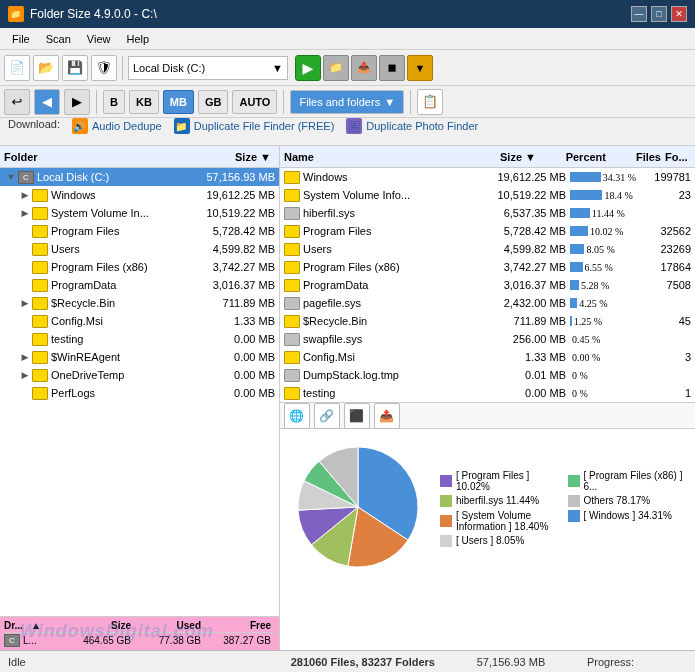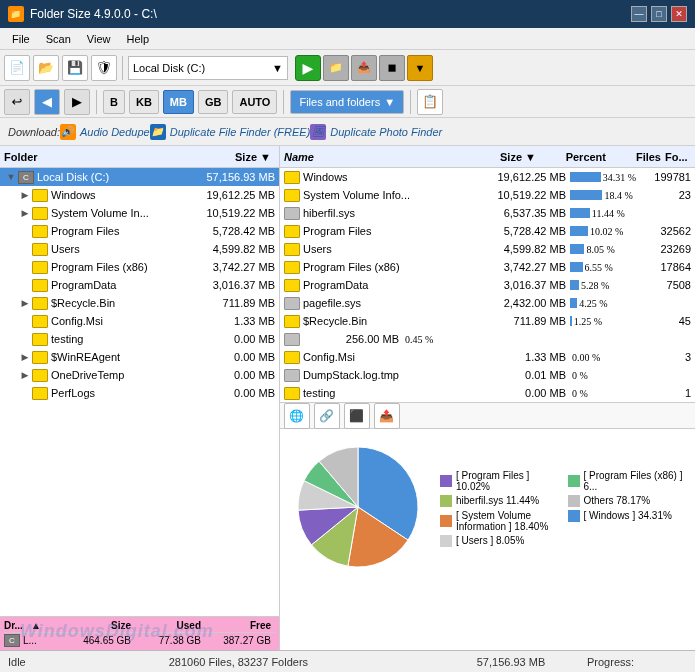--- a/index.html
+++ b/index.html
@@ -27,21 +27,21 @@
     .filter-btn { width: 26px; height: 26px; background: #e0a000; border: 1px solid #b07800; border-radius: 2px; display: flex; align-items: center; justify-content: center; font-size: 11px; cursor: pointer; }
 
     
     #size-toolbar { background: #f0f0f0; height: 32px; display: flex; align-items: center; padding: 0 4px; border-bottom: 1px solid #d0d0d0; gap: 4px; }
     .size-btn { height: 24px; padding: 0 6px; border: 1px solid #bbb; background: #e8e8e8; cursor: pointer; font-size: 11px; font-weight: bold; border-radius: 2px; display: flex; align-items: center; }
     .size-btn.active { background: #4a90d9; color: white; border-color: #2a6ab9; }
     .files-folders-btn { height: 24px; padding: 0 8px; border: 1px solid #bbb; background: #4a90d9; color: white; cursor: pointer; font-size: 11px; border-radius: 2px; display: flex; align-items: center; gap: 4px; }
     .tb-separator { width: 1px; height: 24px; background: #bbb; margin: 0 2px; }
 
     
-    #download-bar { background: #f0f0f0; height: 28px; display: flex; align-items: center; padding: 0 8px; border-bottom: 1px solid #d0d0d0; font-size: 11px; font-style: italic; }
+    #download-bar { background: #f0f0f0; height: 28px; display: flex; align-items: flex-start; padding: 0 8px; border-bottom: 1px solid #d0d0d0; gap: 12px; font-size: 11px; }
     #download-bar .dl-label { color: #333; }
     .dl-item { display: flex; align-items: center; gap: 4px; cursor: pointer; color: #1a5a9a; }
     .dl-icon { width: 16px; height: 16px; border-radius: 2px; display: flex; align-items: center; justify-content: center; font-size: 10px; }
     .dl-icon.orange { background: #ff8c00; }
     .dl-icon.blue { background: #1a6ab9; }
     .dl-icon.purple { background: #8060c0; }
 
     
     #main { display: flex; height: calc(672px - 28px - 22px - 36px - 32px - 28px - 22px); }
 
@@ -58,21 +58,21 @@
     .tree-item .folder-icon { width: 16px; height: 13px; background: #ffd700; border: 1px solid #b8960c; border-radius: 1px; display: inline-flex; align-items: center; justify-content: center; margin-right: 3px; font-size: 9px; }
     .tree-item .item-name { flex: 1; overflow: hidden; text-overflow: ellipsis; font-size: 11px; }
     .tree-item .item-size { width: 90px; text-align: right; padding-right: 4px; font-size: 11px; }
     .drive-info { background: #f9a8d4; border-top: 1px solid #ccc; padding: 2px 4px; }
     .drive-info-header { display: flex; font-weight: bold; font-size: 10px; padding: 1px 0; border-bottom: 1px solid #ccc; }
     .drive-row { display: flex; align-items: center; font-size: 10px; padding: 1px 0; }
 
     
     #right-panel { flex: 1; display: flex; flex-direction: column; background: white; }
     #file-list-header { background: #e8f0ff; border-bottom: 1px solid #ccc; display: flex; align-items: center; height: 22px; font-weight: bold; font-size: 11px; }
-    .col-name { flex: 1; padding-left: 4px; font-style: italic; }
+    .col-name { flex: 1; padding-left: 4px; }
     .col-size-r { width: 100px; text-align: right; padding-right: 4px; cursor: pointer; }
     .col-percent { width: 70px; text-align: right; padding-right: 4px; }
     .col-files { width: 55px; text-align: right; padding-right: 4px; }
     #file-list { overflow: auto; }
     .file-row { display: flex; align-items: center; height: 18px; cursor: pointer; }
     .file-row .f-icon { width: 16px; height: 13px; background: #ffd700; border: 1px solid #b8960c; border-radius: 1px; margin-right: 3px; margin-left: 4px; flex-shrink: 0; }
     .file-row .f-icon.gray { background: #c0c0c0; border-color: #909090; }
     .file-row .f-name { flex: 1; font-size: 11px; overflow: hidden; text-overflow: ellipsis; white-space: nowrap; }
     .file-row .f-size { width: 100px; text-align: right; padding-right: 4px; font-size: 11px; }
     .pct-bar-container { width: 70px; display: flex; align-items: center; gap: 2px; padding-right: 4px; }
@@ -85,21 +85,21 @@
     #chart-toolbar { height: 26px; border-bottom: 1px solid #ccc; display: flex; align-items: center; padding: 0 4px; gap: 4px; background: #f8f8f8; }
     #chart-content { flex: 1; display: flex; align-items: center; padding: 8px; gap: 12px; }
     #pie-chart { flex-shrink: 0; }
     #legend { flex: 1; display: flex; flex-direction: row; gap: 4px; font-size: 10px; }
     .legend-item { display: flex; align-items: center; gap: 4px; }
     .legend-color { width: 12px; height: 12px; flex-shrink: 0; }
 
     
     #status-bar { background: #f0f0f0; height: 22px; border-top: 1px solid #bbb; display: flex; align-items: center; padding: 0 8px; font-size: 11px; gap: 16px; }
     .status-idle { color: #333; }
-    .status-files { color: #333; flex: 1; text-align: center; }
+    .status-files { color: #333; flex: 1; text-align: right; font-weight: bold; }
     .status-size { color: #333; width: 120px; text-align: center; }
     .status-progress { color: #333; width: 100px; }
   </style>
 </head>
 <body>
 
 <div id="title-bar">
   <div class="title-left">
     <div class="title-icon">📁</div>
     <span>Folder Size 4.9.0.0 - C:\</span>
@@ -387,20 +387,21 @@
           <span class="f-name">$Recycle.Bin</span>
           <span class="f-size">711.89 MB</span>
           <div class="pct-bar-container">
             <span class="pct-bar" style="width:1.8px"></span>
             <span class="pct-text">1.25 %</span>
           </div>
           <span class="col-files-val">45</span>
         </div>
         <div class="file-row">
           <span class="f-icon gray"></span>
+          <span class="f-name">swapfile.sys</span>
           <span class="f-size">256.00 MB</span>
           <div class="pct-bar-container">
             <span class="pct-bar" style="width:0px"></span>
             <span class="pct-text">0.45 %</span>
           </div>
           <span class="col-files-val"></span>
         </div>
         <div class="file-row">
           <span class="f-icon"></span>
           <span class="f-name">Config.Msi</span>

